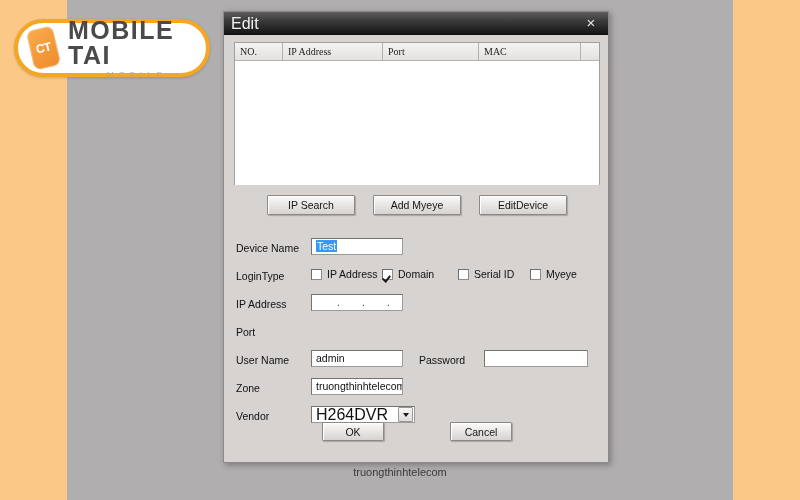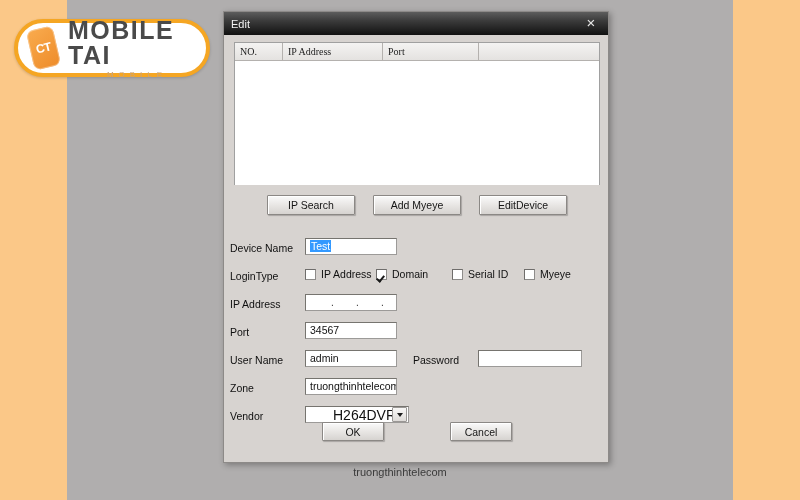--- a/index.html
+++ b/index.html
@@ -117,21 +117,21 @@
   }
   #titlebar {
     position: relative;
     height: 23px;
     background: linear-gradient(180deg, #5d5d5d 0%, #3b3b3b 38%, #111111 100%);
     display: flex;
     align-items: center;
   }
   #titlebar .title {
     color: #f2f2f2;
-    font-size: 11px;
+    font-size: 16px;
     margin-left: 7px;
   }
   #titlebar .closebtn {
     position: absolute;
     right: 8px;
     top: 2px;
     width: 18px;
     height: 18px;
     color: #e8e8e8;
     font-size: 15px;
@@ -198,21 +198,21 @@
     display: flex;
     align-items: center;
     justify-content: center;
     cursor: default;
     box-sizing: border-box;
   }
 
   
   #form {
     position: absolute;
-    left: 4px;
+    left: 10px;
     top: 224px;
     width: 370px;
   }
   .row {
     position: relative;
     height: 28px;
   }
   .lbl {
     position: absolute;
     left: 2px;
@@ -336,26 +336,25 @@
     border: 1px solid #9c9a98;
     border-top-color: #76746f;
     border-left-color: #76746f;
     box-sizing: border-box;
     display: flex;
     align-items: center;
     cursor: default;
   }
   .combo .val {
     flex: 1 1 auto;
-    font-size: 14px;
+    font-size: 16px;
     color: #101010;
     padding-left: 4px;
     overflow: hidden;
     white-space: nowrap;
-    margin-left: 23px;
   }
   .combo .arrow {
     width: 15px;
     height: 15px;
     flex: 0 0 auto;
     background: linear-gradient(180deg, #f8f7f6 0%, #dedbd8 100%);
     border: 1px solid #9a9795;
     border-radius: 1px;
     box-sizing: border-box;
     display: flex;
@@ -407,20 +406,21 @@
     <div id="titlebar">
       <span class="title">Edit</span>
       <span class="closebtn">×</span>
     </div>
 
     <div id="listview">
       <div id="listhead">
         <div class="col c0">NO.</div>
         <div class="col c1">IP Address</div>
         <div class="col c2">Port</div>
+        <div class="col c3">MAC</div>
         <div class="col c4"></div>
       </div>
       <div id="listbody"></div>
     </div>
 
     <div id="actions">
       <div class="btn">IP Search</div>
       <div class="btn">Add Myeye</div>
       <div class="btn">EditDevice</div>
     </div>
@@ -462,21 +462,20 @@
           <div class="ipparts">
             <span>.</span>
             <span>.</span>
             <span>.</span>
           </div>
         </div>
       </div>
 
       <div class="row">
         <span class="lbl">Port</span>
-        <div class="fld">34567</div>
       </div>
 
       <div class="row">
         <span class="lbl">User Name</span>
         <div class="fld">admin</div>
         <span class="lbl2">Password</span>
         <div class="fld2"></div>
       </div>
 
       <div class="row">

